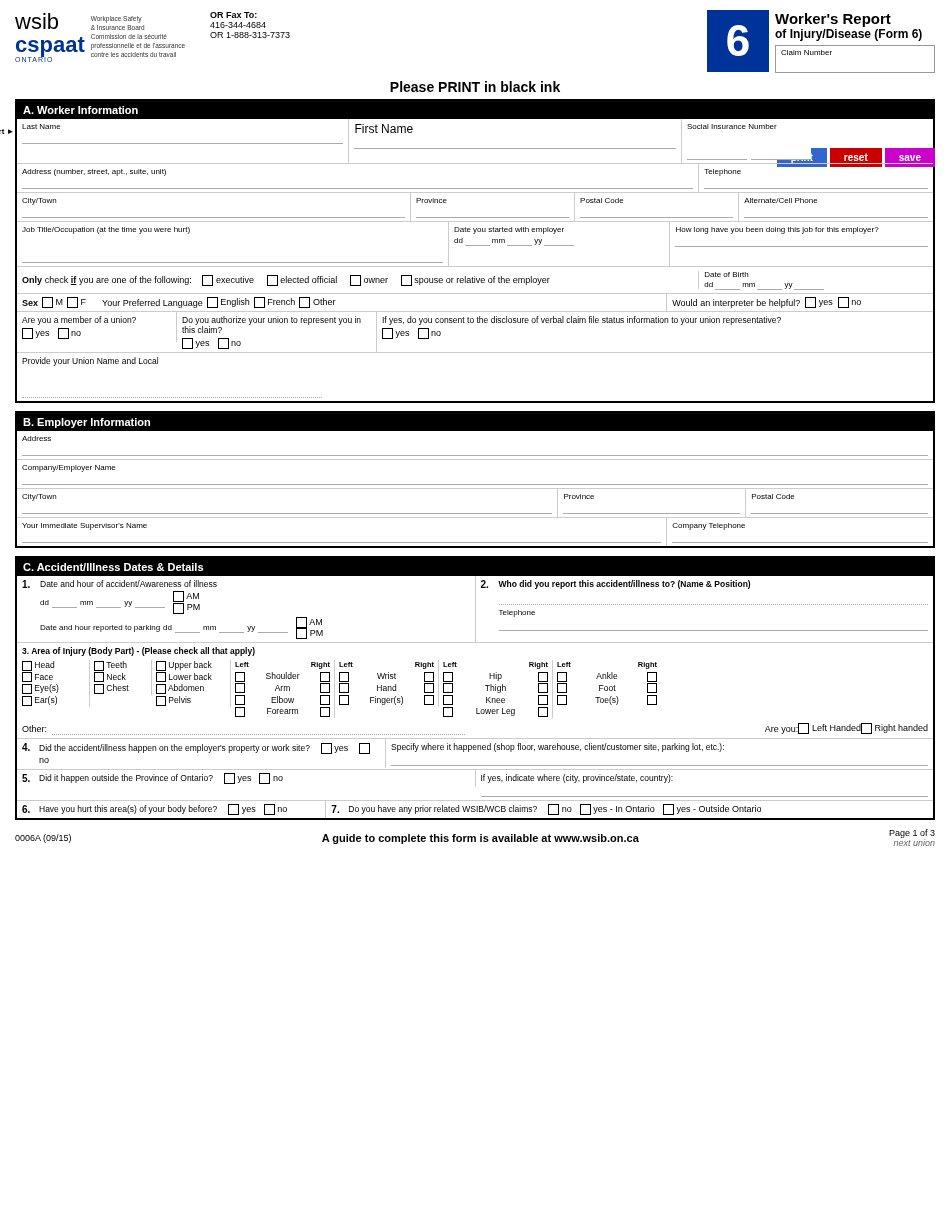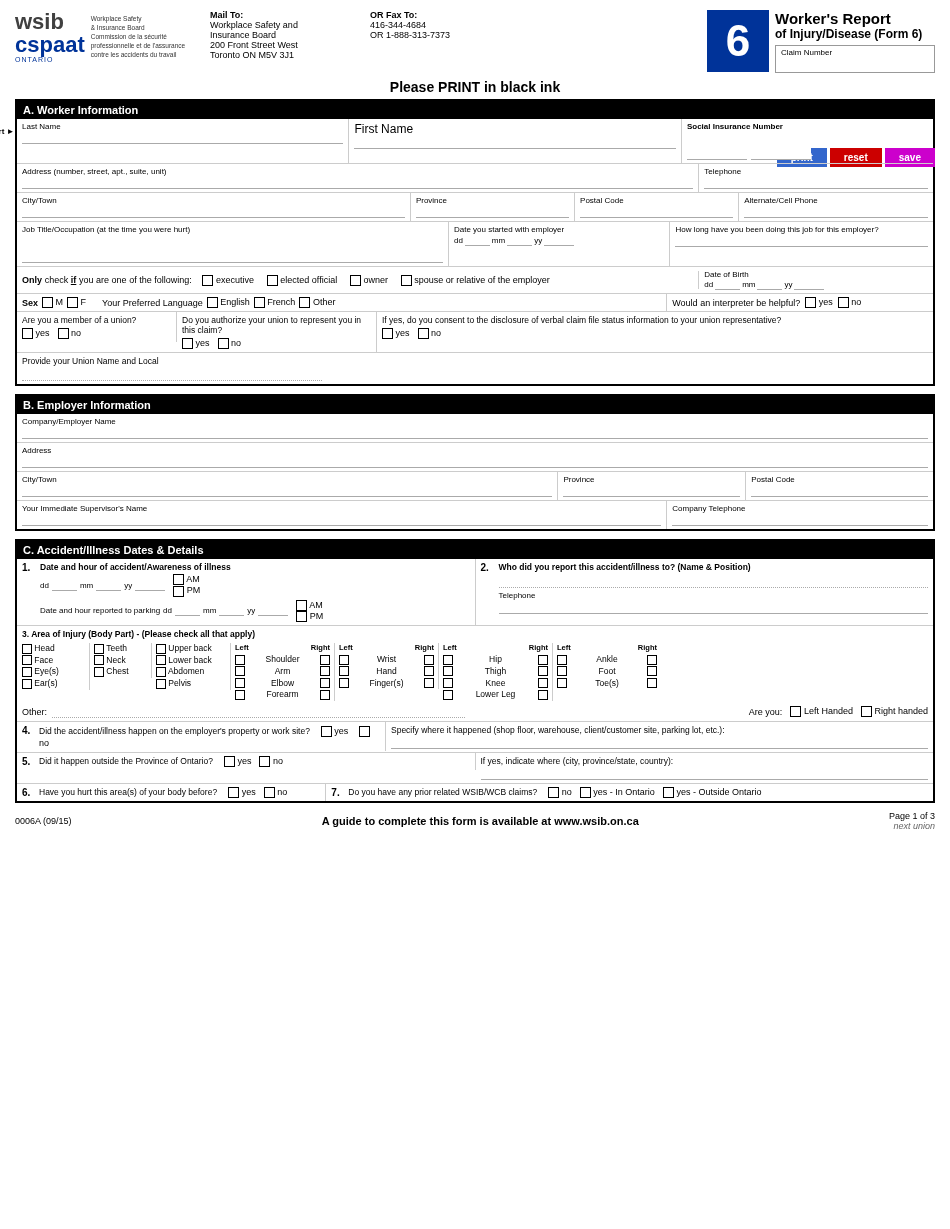--- a/index.html
+++ b/index.html
@@ -14,40 +14,33 @@
   </style>
 </head>
 <body>
 
 <div class="page">
 
   <div style="display:flex; align-items:flex-start; margin-bottom:6px;">
 
     <div style="display:flex; align-items:center; min-width:195px;">
       <div style="margin-right:6px;">
-        <div style="font-size:22px; font-weight:700; color:#404040; line-height:1.05;">wsib</div>
+        <div style="font-size:22px; font-weight:400; color:#000000; line-height:1.05;">wsib</div>
         <div style="font-size:22px; font-weight:900; color:#003399; line-height:1.05;">cspaat</div>
         <div style="font-size:7px; color:#003399; letter-spacing:1px;">ONTARIO</div>
       </div>
       <div style="font-size:6.5px; color:#333; line-height:1.4;">
         <div>Workplace Safety</div>
         <div>&amp; Insurance Board</div>
         <div>Commission de la sécurité</div>
         <div>professionnelle et de l'assurance</div>
         <div>contre les accidents du travail</div>
       </div>
     </div>
 
-    <div style="min-width:160px; font-size:9px;">
-      <div style="font-weight:bold;">Mail To:</div>
-      <div>Workplace Safety and</div>
-      <div>Insurance Board</div>
-      <div>200 Front Street West</div>
-      <div>Toronto ON  M5V 3J1</div>
-    </div>
 
     <div style="min-width:140px; font-size:9px;">
       <div style="font-weight:bold;">OR Fax To:</div>
       <div>416-344-4684</div>
       <div>OR 1-888-313-7373</div>
     </div>
 
     <div style="flex:1;"></div>
 
     <div style="display:flex; align-items:flex-start;">
@@ -77,21 +70,21 @@
       <div style="display:flex; border-bottom:1px solid #ccc; position:relative;">
         <div style="flex:2; padding:3px 5px; border-right:1px solid #ccc;">
           <div style="font-size:8px; margin-bottom:1px;">Last Name</div>
           <input type="text" style="width: 100%; border-top: none; border-right: none; border-left: none; border-image: initial; border-bottom: 1px solid rgb(170, 170, 170); font-size: 10px; outline: none;">
         </div>
         <div style="flex:2; padding:3px 5px; border-right:1px solid #ccc;">
           <div style="font-size:12px; margin-bottom:1px;">First Name</div>
           <input type="text" style="width: 100%; border-top: none; border-right: none; border-left: none; border-image: initial; border-bottom: 1px solid rgb(170, 170, 170); font-size: 10px; outline: none;">
         </div>
         <div style="flex:1.5; padding:3px 5px;">
-          <div style="font-size:8px; margin-bottom:17px;font-weight:bold;">Social Insurance Number</div>
+          <div style="font-size:8px; margin-bottom:17px;">Social Insurance Number</div>
           <div style="display:flex; gap:4px; align-items:center;">
             <input type="text" style="width: 60px; border-top: none; border-right: none; border-left: none; border-image: initial; border-bottom: 1px solid rgb(170, 170, 170); font-size: 10px; outline: none;">
             <input type="text" style="width: 60px; border-top: none; border-right: none; border-left: none; border-image: initial; border-bottom: 1px solid rgb(170, 170, 170); font-size: 10px; outline: none;">
           </div>
         </div>
         <div style="position:absolute; left:-30px; top:8px; font-size:8px; font-weight:bold;">start ►</div>
       </div>
 
       <div style="display:flex; border-bottom:1px solid #ccc;">
         <div style="flex:3; padding:3px 5px; border-right:1px solid #ccc;">
@@ -210,38 +203,38 @@
         <div style="flex:1; padding:3px 5px;">
           <div style="font-size:8.5px; margin-bottom:3px;">If yes, do you consent to the disclosure of verbal claim file status information to your union representative?</div>
           <div style="display:flex; gap:8px;">
             <label style="font-size:9px;"><span class="cb-box" style="width:11px;height:11px;border:1px solid #000;display:inline-block;vertical-align:middle;"></span> <span>yes</span></label>
             <label style="font-size:9px;"><span class="cb-box" style="width:11px;height:11px;border:1px solid #000;display:inline-block;vertical-align:middle;"></span> <span>no</span></label>
           </div>
         </div>
       </div>
 
       <div style="padding:3px 5px;">
-        <div style="font-size:8.5px; margin-bottom:3px;">Provide your Union Name and Local</div>
+        <div style="font-size:8.5px; margin-bottom:20px;">Provide your Union Name and Local</div>
         <input type="text" style="width: 300px; border-top: none; border-right: none; border-left: none; border-image: initial; border-bottom: 1px dotted rgb(170, 170, 170); font-size: 10px; outline: none;">
       </div>
 
     </div>
   </div>
 
   <div class="section">
     <div class="section-header">B. Employer Information</div>
     <div style="padding:0;">
 
       <div style="border-bottom:1px solid #ccc; padding:3px 5px;">
+        <div style="font-size:8px; margin-bottom:1px;">Address</div>
+        <input type="text" style="width: 100%; border-top: none; border-right: none; border-left: none; border-image: initial; border-bottom: 1px solid rgb(170, 170, 170); font-size: 10px; outline: none;">
+      </div>
+
+      <div style="border-bottom:1px solid #ccc; padding:3px 5px;">
         <div style="font-size:8px; margin-bottom:1px;">Company/Employer Name</div>
-        <input type="text" style="width: 100%; border-top: none; border-right: none; border-left: none; border-image: initial; border-bottom: 1px solid rgb(170, 170, 170); font-size: 10px; outline: none;">
-      </div>
-
-      <div style="border-bottom:1px solid #ccc; padding:3px 5px;">
-        <div style="font-size:8px; margin-bottom:1px;">Address</div>
         <input type="text" style="width: 100%; border-top: none; border-right: none; border-left: none; border-image: initial; border-bottom: 1px solid rgb(170, 170, 170); font-size: 10px; outline: none;">
       </div>
 
       <div style="display:flex; border-bottom:1px solid #ccc;">
         <div style="flex:3; padding:3px 5px; border-right:1px solid #ccc;">
           <div style="font-size:8px; margin-bottom:1px;">City/Town</div>
           <input type="text" style="width: 100%; border-top: none; border-right: none; border-left: none; border-image: initial; border-bottom: 1px solid rgb(170, 170, 170); font-size: 10px; outline: none;">
         </div>
         <div style="flex:1; padding:3px 5px; border-right:1px solid #ccc;">
           <div style="font-size:8px; margin-bottom:1px;">Province</div>
@@ -270,21 +263,21 @@
   <div class="section">
     <div class="section-header">C. Accident/Illness Dates &amp; Details</div>
     <div style="padding:0;">
 
       <div style="display:flex; border-bottom:1px solid #ccc;">
 
         <div style="flex:1; padding:3px 5px; border-right:1px solid #ccc;">
           <div style="display:flex; gap:4px; align-items:flex-start;">
             <span style="font-size:10px; font-weight:bold; min-width:14px;">1.</span>
             <div style="flex:1;">
-              <div style="font-size:8.5px; font-weight:bold; margin-bottom:2px;">Date and hour of accident/Awareness of illness</div>
+              <div style="font-size:8.5px; font-weight:normal; margin-bottom:2px;">Date and hour of accident/Awareness of illness</div>
               <div style="display:flex; align-items:center; gap:3px; font-size:8px; margin-bottom:3px;">
                 <span>dd</span>
                 <input type="text" style="width: 25px; border-top: none; border-right: none; border-left: none; border-image: initial; border-bottom: 1px solid rgb(170, 170, 170); font-size: 9px; outline: none;">
                 <span>mm</span>
                 <input type="text" style="width: 25px; border-top: none; border-right: none; border-left: none; border-image: initial; border-bottom: 1px solid rgb(170, 170, 170); font-size: 9px; outline: none;">
                 <span>yy</span>
                 <input type="text" style="width: 30px; border-top: none; border-right: none; border-left: none; border-image: initial; border-bottom: 1px solid rgb(170, 170, 170); font-size: 9px; outline: none;">
                 <span style="margin-left:5px;">
                   <label style="font-size:9px; display:block;"><span class="cb-box" style="width:11px;height:11px;border:1px solid #000;display:inline-block;vertical-align:middle;"></span> <span>AM</span></label>
                   <label style="font-size:9px; display:block;"><span class="cb-box" style="width:11px;height:11px;border:1px solid #000;display:inline-block;vertical-align:middle;"></span> <span>PM</span></label>
@@ -445,21 +438,21 @@
               <label><span style="width:10px;height:10px;border:1px solid #000;display:inline-block;vertical-align:middle;"></span></label>
             </div>
           </div>
         </div>
 
         <div style="display:flex; align-items:center; margin-top:5px; gap:20px;">
           <div style="display:flex; align-items:center; gap:5px; flex:1;">
             <span style="font-size:9px;">Other:</span>
             <input type="text" style="flex: 1 1 0%; border-top: none; border-right: none; border-left: none; border-image: initial; border-bottom: 1px dotted rgb(170, 170, 170); font-size: 10px; outline: none;">
           </div>
-          <div style="display:flex; align-items:center; gap:8px; flex:1; justify-content:flex-end;">
+          <div style="display:flex; align-items:center; flex:1; justify-content:flex-end;">
             <span style="font-size:9px;">Are you:</span>
             <label style="font-size:9px;"><span style="width:11px;height:11px;border:1px solid #000;display:inline-block;vertical-align:middle;"></span> <span>Left Handed</span></label>
             <label style="font-size:9px;"><span style="width:11px;height:11px;border:1px solid #000;display:inline-block;vertical-align:middle;"></span> <span>Right handed</span></label>
           </div>
         </div>
       </div>
 
       <div style="display:flex; border-bottom:1px solid #ccc; align-items:flex-start;">
         <div style="flex:1; padding:3px 5px; border-right:1px solid #ccc;">
           <div style="display:flex; align-items:flex-start; gap:3px;">

